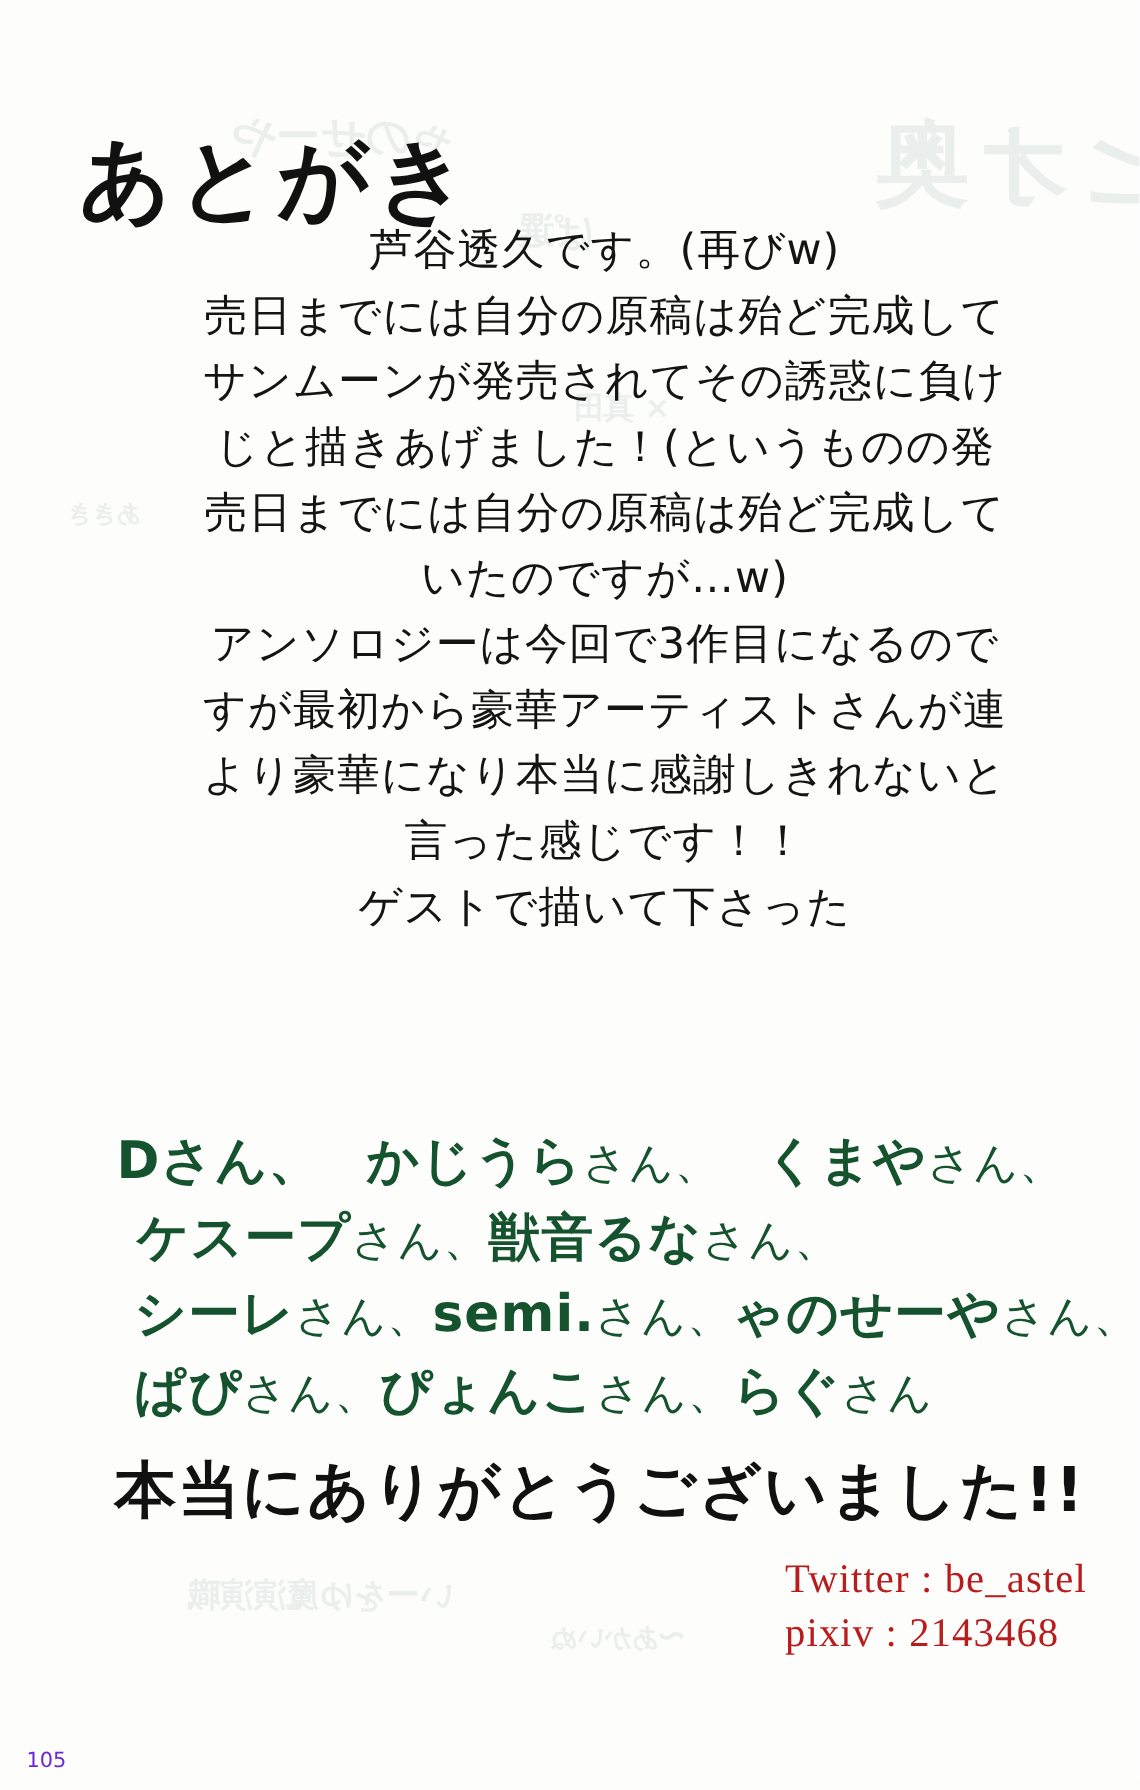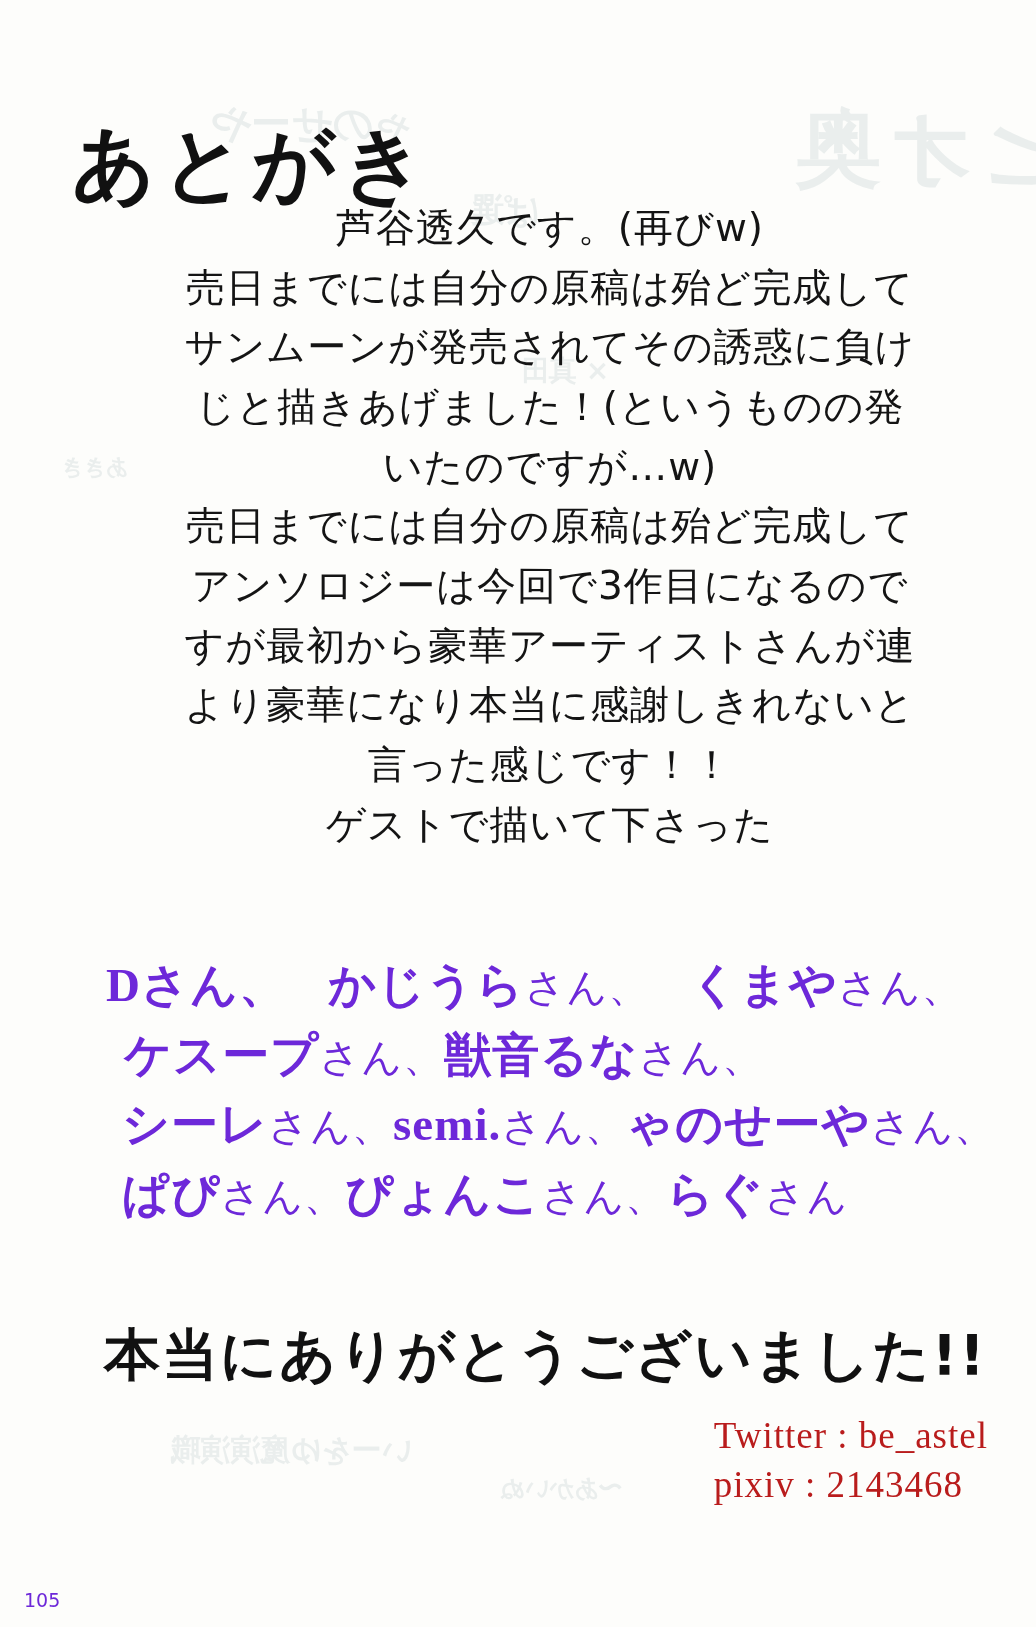--- a/index.html
+++ b/index.html
@@ -57,25 +57,24 @@
     color: #141414;
     letter-spacing: 1px;
     text-align: center;
   }
   .body-text p {
     margin: 0 0 0 0;
   }
 
   .guests {
     position: absolute;
-    top: 951px;
+    top: 1021px;
     left: 106px;
     width: 900px;
-    color: #6d28d9;
-    font-family: Liberation Serif, serif;
+    color: #14532d;
   }
   .guest-line {
     font-size: 40px;
     line-height: 1.48;
     letter-spacing: 1px;
     white-space: nowrap;
   }
   .guest-line .big {
     font-size: 47px;
     font-weight: 700;
@@ -129,22 +128,22 @@
   <div class="bleed bleed-6">いーをゆ魔演演職</div>
   <div class="bleed bleed-7">〜あかいぬ</div>
 
   <h1 class="title">あとがき</h1>
 
   <div class="body-text">
       <p>芦谷透久です。(再びw)</p>
       <p>売日までには自分の原稿は殆ど完成して</p>
       <p>サンムーンが発売されてその誘惑に負け</p>
       <p>じと描きあげました！(というものの発</p>
+      <p>売日までには自分の原稿は殆ど完成して</p>
       <p>いたのですが…w)</p>
-      <p>売日までには自分の原稿は殆ど完成して</p>
       <p>アンソロジーは今回で3作目になるので</p>
       <p>すが最初から豪華アーティストさんが連</p>
       <p>より豪華になり本当に感謝しきれないと</p>
       <p>言った感じです！！</p>
       <p>ゲストで描いて下さった</p>
     </div>
 
   <div class="guests">
       <div class="guest-line"><span class="big">Dさん、</span><span>　</span><span class="big">かじうら</span><span>さん、</span><span>　</span><span class="big">くまや</span><span>さん、</span></div>
       <div class="guest-line indent-1"><span class="big">ケスープ</span><span>さん、</span><span class="big">獣音るな</span><span>さん、</span></div>

